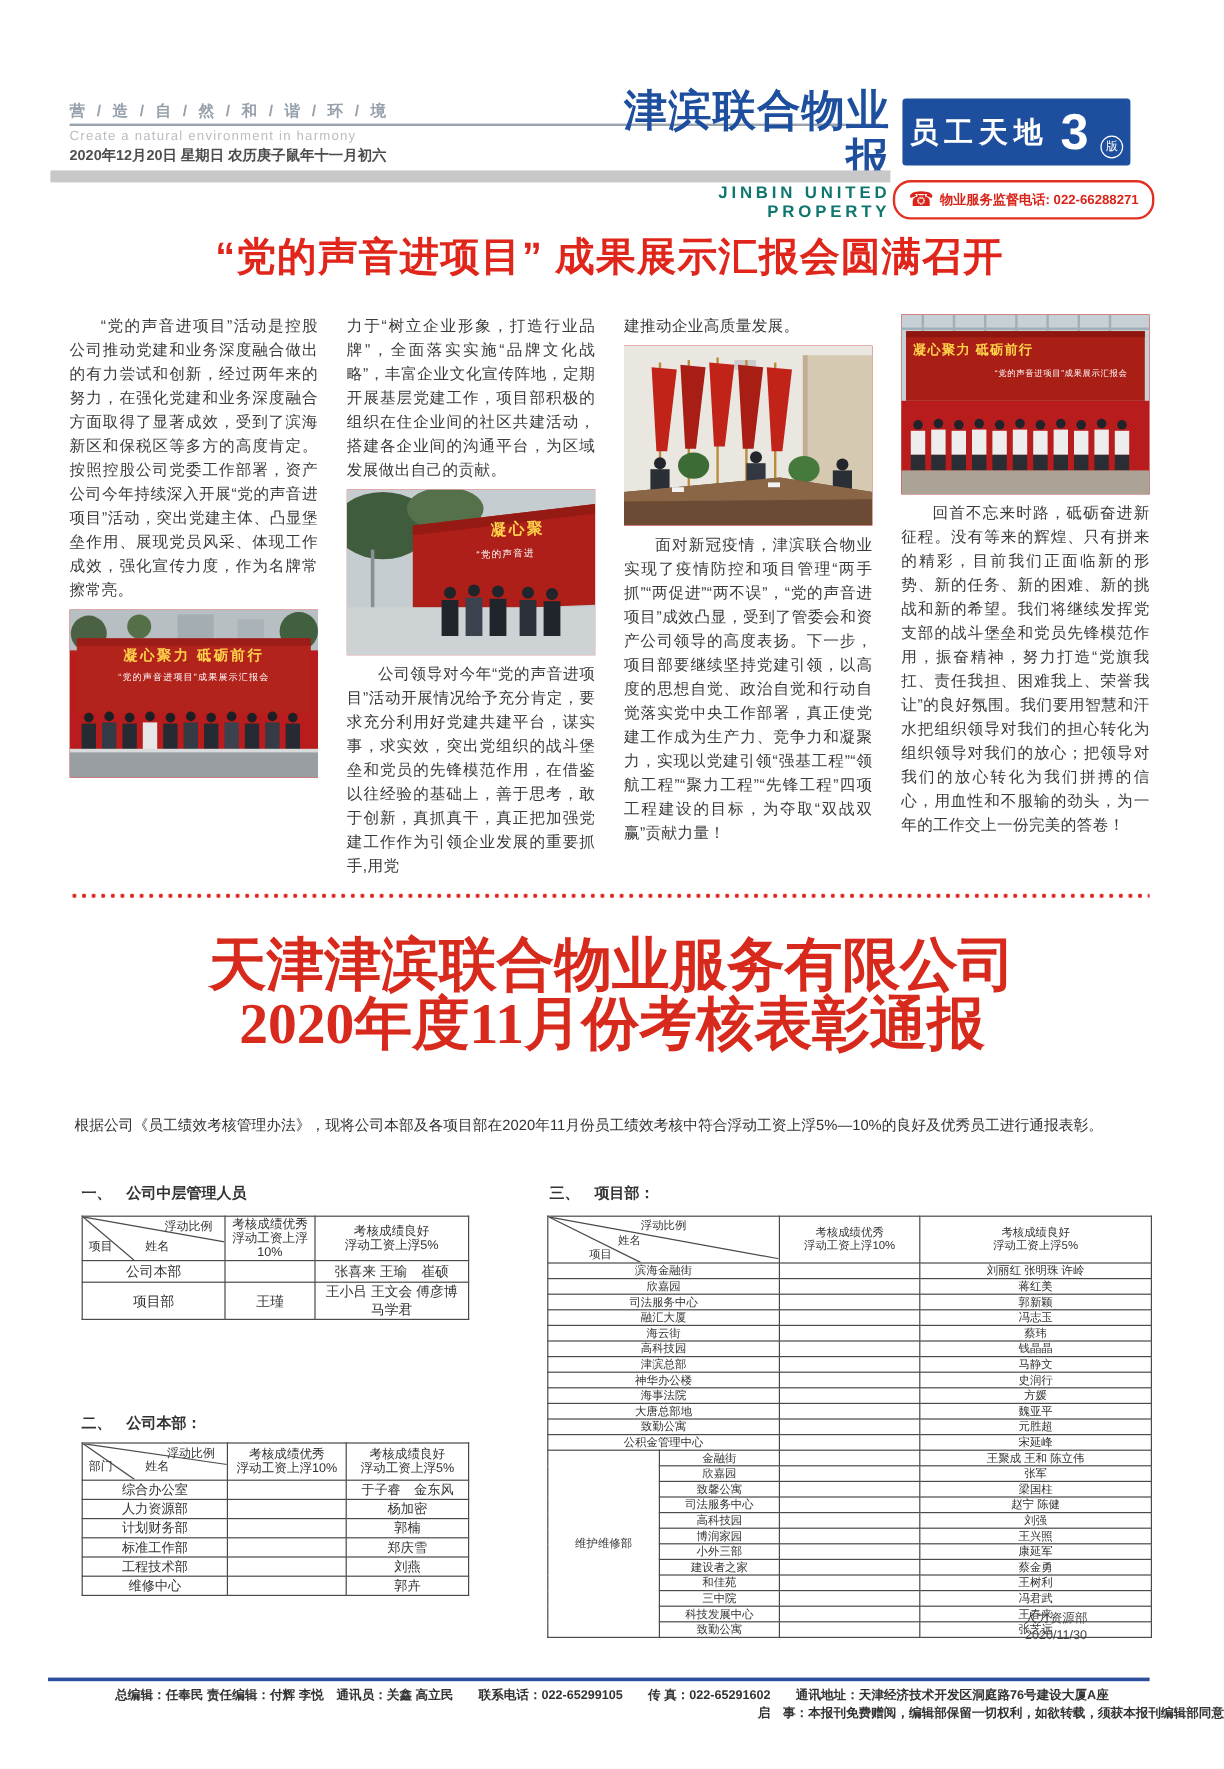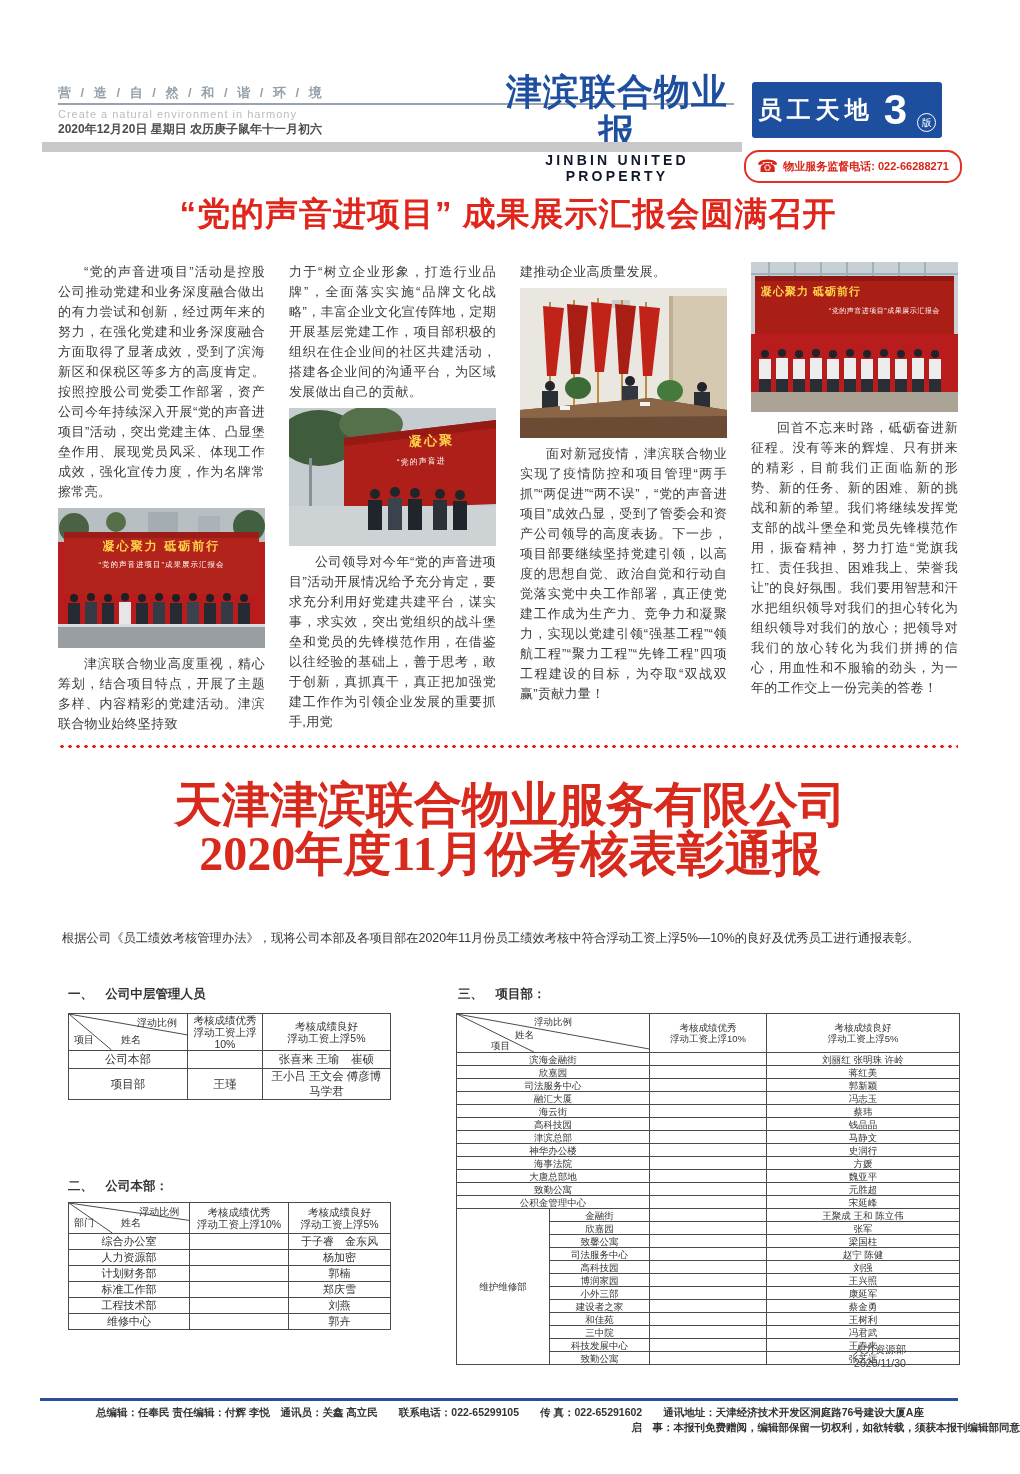--- a/index.html
+++ b/index.html
@@ -6,24 +6,24 @@
   .page{position:relative;width:1020px;height:1474px;background:#ffffff;margin:0 auto;
         font-family:"Liberation Sans",sans-serif;color:#3a3a3a;overflow:hidden;}
 
   
   .slogan-cn{position:absolute;left:58px;top:84px;font-size:13px;font-weight:bold;
              color:#97a1ab;letter-spacing:3px;}
   .slogan-line{position:absolute;left:58px;top:103px;width:676px;height:2px;background:#9aa4ae;}
   .slogan-en{position:absolute;left:58px;top:108px;font-size:11px;color:#b7bdc3;letter-spacing:1px;}
   .date-line{position:absolute;left:58px;top:121px;font-size:12px;font-weight:600;color:#4c4c4c;}
 
-  .masthead{position:absolute;left:492px;top:72px;width:250px;text-align:center;}
+  .masthead{position:absolute;left:492px;top:72px;width:250px;text-align:right;}
   .masthead-cn{font-size:36px;font-weight:bold;color:#1d4f9e;letter-spacing:1px;line-height:40px;
                font-family:"Liberation Serif","DejaVu Serif",serif;}
-  .masthead-en{font-size:14px;font-weight:bold;color:#0f172a;letter-spacing:3.2px;line-height:16px;}
+  .masthead-en{font-size:14px;font-weight:bold;color:#0f766e;letter-spacing:3.2px;line-height:16px;}
 
   .pagebox{position:absolute;left:752px;top:82px;width:190px;height:56px;background:#1d4f9e;
            border-radius:3px;display:flex;align-items:center;justify-content:center;gap:10px;}
   .pagebox-label{color:#fff;font-size:24px;font-weight:bold;letter-spacing:5px;}
   .pagebox-num{color:#fff;font-size:42px;font-weight:bold;line-height:42px;}
   .pagebox-suffix{width:17px;height:17px;border:1.5px solid #fff;border-radius:50%;
                   color:#fff;font-size:10px;line-height:17px;text-align:center;align-self:flex-end;margin-bottom:6px;}
 
   .graybar{position:absolute;left:42px;top:142px;width:700px;height:10px;background:#c8c8c8;}
 
@@ -174,21 +174,20 @@
             <rect x="146" y="95" width="12" height="23" fill="#262b33"></rect>
               <rect x="163" y="94" width="12" height="24" fill="#343b45"></rect>
             <rect x="180" y="95" width="12" height="23" fill="#262b33"></rect>
           </g>
           <rect x="0" y="118" width="207" height="22" fill="#999ea2"></rect>
           <rect x="0" y="116" width="207" height="3" fill="#d8dadc"></rect>
         </svg>
         <div class="ph-text p1-b1">凝心聚力 砥砺前行</div>
         <div class="ph-text p1-b2">“党的声音进项目”成果展示汇报会</div>
       </div>
-      <p class="indent">津滨联合物业高度重视，精心筹划，结合项目特点，开展了主题多样、内容精彩的党建活动。津滨联合物业始终坚持致</p>
     </div>
 
     <div class="col">
       <p>力于“树立企业形象，打造行业品牌”，全面落实实施“品牌文化战略”，丰富企业文化宣传阵地，定期开展基层党建工作，项目部积极的组织在住企业间的社区共建活动，搭建各企业间的沟通平台，为区域发展做出自己的贡献。</p>
       <div class="photo">
         <svg width="207" height="138" viewBox="0 0 207 138">
           <rect x="0" y="0" width="207" height="138" fill="#c6cdd0"></rect>
           <ellipse cx="30" cy="30" rx="40" ry="28" fill="#3f5c3c"></ellipse>
           <ellipse cx="82" cy="16" rx="32" ry="18" fill="#54714b"></ellipse>
           <rect x="20" y="50" width="3" height="50" fill="#8a8f93"></rect>

